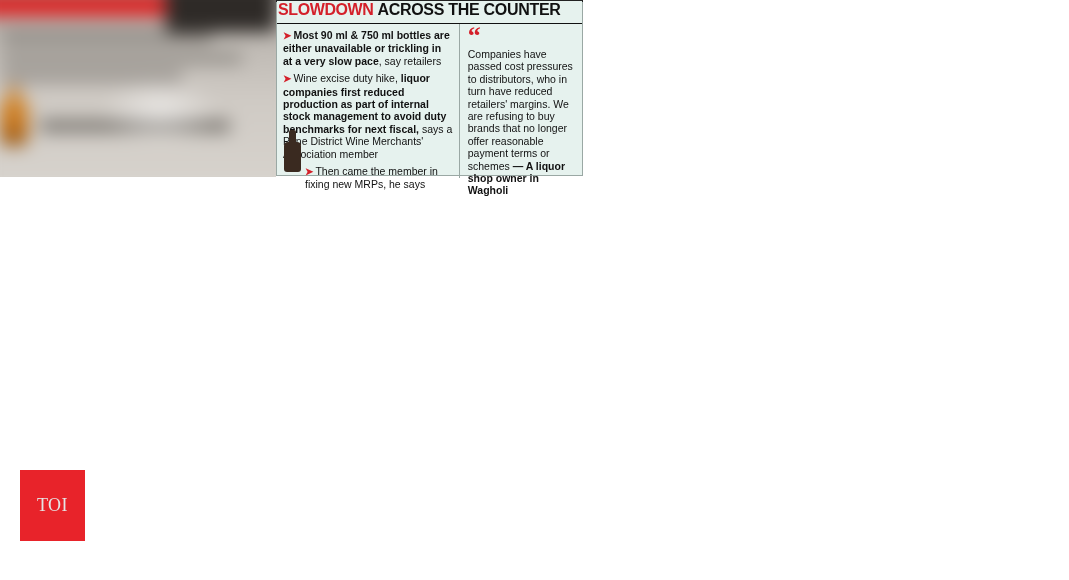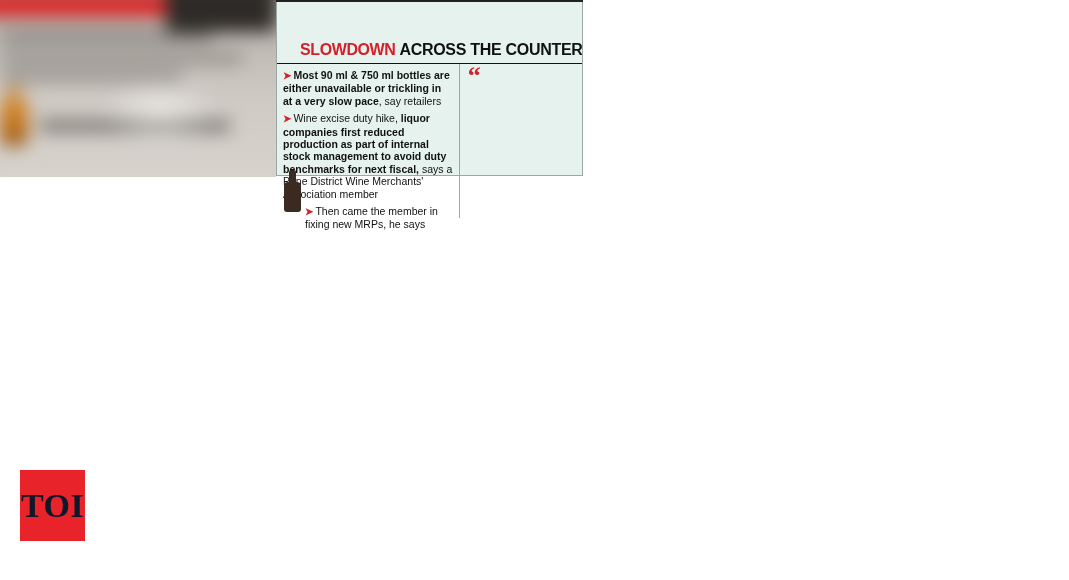--- a/index.html
+++ b/index.html
@@ -92,26 +92,25 @@
   }
   #card-topbar {
     position: absolute;
     left: -1px; top: -4px;
     width: 307px; height: 5px;
     background: #222;
   }
   #card-header {
     position: relative;
     height: 22px;
-    padding: 0 0 0 23px;
+    padding: 0 0 0 1px;
     border-bottom: 1px solid #111;
     background: #e6f2ee;
     white-space: nowrap;
     overflow: hidden;
-    margin-top: 40px;
   }
   #card-header .hl-red {
     color: #d4202a;
     font-weight: bold;
     font-size: 16px;
     letter-spacing: -0.4px;
     font-family: "Liberation Sans", sans-serif;
   }
   #card-header .hl-black {
     color: #111;
@@ -201,24 +200,24 @@
     left: 20px;
     top: 470px;
     width: 65px;
     height: 71px;
     background: #e8232a;
     display: flex;
     align-items: center;
     justify-content: center;
   }
   #toi-logo span {
-    color: #0f172a;
+    color: #e5e5e5;
     font-family: "Liberation Serif", serif;
-    font-weight: bold;
-    font-size: 34px;
+    font-weight: normal;
+    font-size: 18px;
     letter-spacing: 0.5px;
   }
 </style>
 </head>
 <body>
 
 <div id="photo-block">
   <div id="photo-blur">
     <div class="pb-bg"></div>
     <div class="pb-redbar"></div>
@@ -257,20 +256,23 @@
       </div>
 
       <div class="bullet-row indent-block">
         <span class="arrow">➤</span><span class="n">Then came the member in fixing new MRPs, he says</span>
       </div>
 
     </div>
 
     <div id="col-right">
       <div id="quote-mark">“</div>
+      <div id="quote-text">
+        <span>Companies have passed cost pressures to distributors, who in turn have reduced retailers' margins. We are refusing to buy brands that no longer offer reasonable payment terms or schemes </span><span class="b">— A liquor shop owner in Wagholi</span>
+      </div>
     </div>
 
   </div>
 </div>
 
 <div id="toi-logo">
   <span>TOI</span>
 </div>
 
 </body></html>

